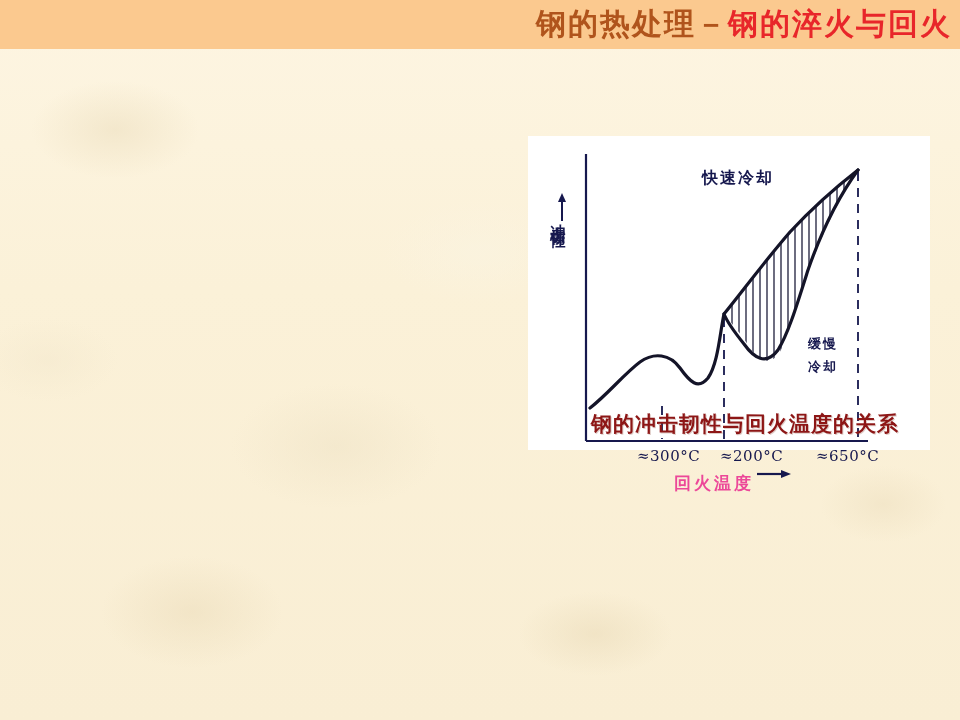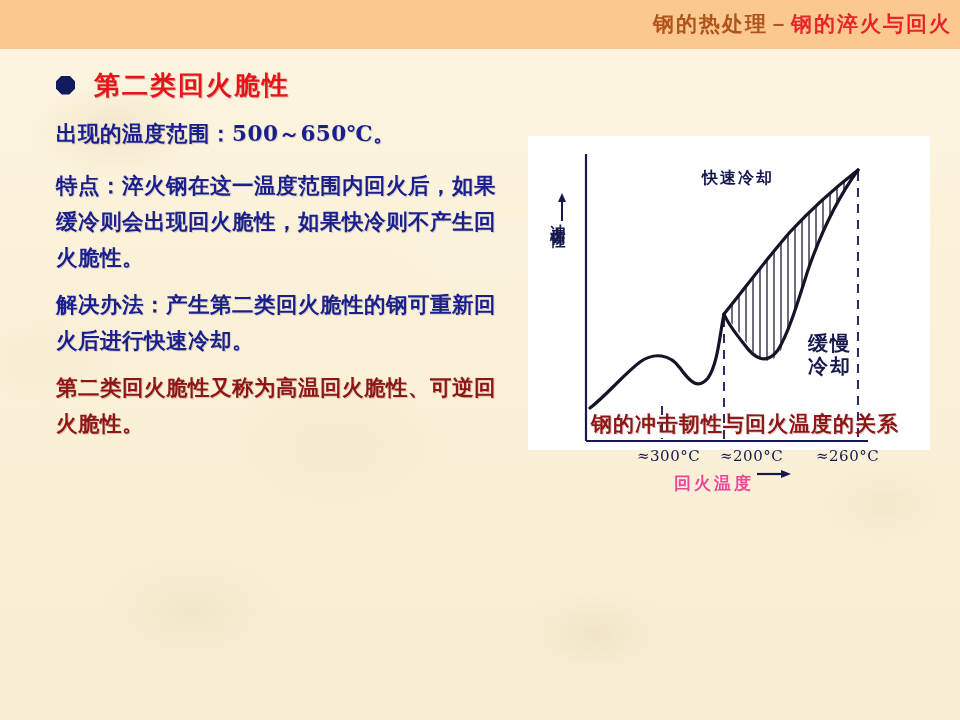--- a/index.html
+++ b/index.html
@@ -39,21 +39,21 @@
     position: absolute;
     left: 0; top: 0;
     width: 960px; height: 49px;
     background: #fbc98f;
   }
   .header-title {
     position: absolute;
     right: 8px;
     top: 5px;
     font-family: "DejaVu Serif", serif;
-    font-size: 21px;
+    font-size: 30px;
     font-weight: bold;
     letter-spacing: 2px;
     white-space: nowrap;
     line-height: 38px;
   }
   .header-title .part-a { color: #b0541c; }
   .header-title .part-b { color: #e8262a; }
 
   
   .content-left {
@@ -142,21 +142,21 @@
     color: #16184e;
     white-space: nowrap;
   }
   .label-fast {
     left: 174px; top: 32px;
     font-size: 16px;
     letter-spacing: 2px;
   }
   .label-slow {
     left: 280px; top: 196px;
-    font-size: 20px;
+    font-size: 13px;
     letter-spacing: 2px;
     line-height: 23px;
     text-align: left;
   }
   .label-ylabel {
     left: 20px; top: 76px;
     font-size: 15px;
     writing-mode: vertical-rl;
     letter-spacing: 3px;
   }
@@ -185,33 +185,20 @@
 <body>
 
 <div id="slide">
 
   <div class="header-band">
     <div class="header-title">
       <span class="part-a">钢的热处理－</span><span class="part-b">钢的淬火与回火</span>
     </div>
   </div>
 
-  <div class="content-left">
-
-    <div class="heading-row">
-      <span class="bullet-marker"></span>
-      <span class="heading-text">第二类回火脆性</span>
-    </div>
-
-    <p class="para blue para-p1">出现的温度范围：500～650℃。</p>
-    <p class="para blue para-p2">特点：淬火钢在这一温度范围内回火后，如果缓冷则会出现回火脆性，如果快冷则不产生回火脆性。</p>
-    <p class="para blue para-p3">解决办法：产生第二类回火脆性的钢可重新回火后进行快速冷却。</p>
-    <p class="para darkred">第二类回火脆性又称为高温回火脆性、可逆回火脆性。</p>
-
-  </div>
 
   <div class="figure-panel">
 
     <div class="figure-plot">
 
       <svg width="402" height="368" viewBox="0 0 402 368">
         <defs>
           <clipPath id="hatchClip">
 
             <path d="
@@ -273,21 +260,21 @@
         <svg width="18" height="30">
           <line x1="9" y1="29" x2="9" y2="6" stroke="#16184e" stroke-width="2"></line>
           <polygon points="9,1 5,10 13,10" fill="#16184e"></polygon>
         </svg>
       </div>
       <div class="chart-label label-ylabel">冲击韧性</div>
 
       
       <div class="axis-tick tick-300">≈300°C</div>
       <div class="axis-tick tick-500">≈200°C</div>
-      <div class="axis-tick tick-650">≈260°C</div>
+      <div class="axis-tick tick-650">≈650°C</div>
 
       
       <div class="label-xaxis">回火温度</div>
       <div style="position:absolute;left:228px;top:330px;">
         <svg width="36" height="14">
           <line x1="1" y1="7" x2="30" y2="7" stroke="#16184e" stroke-width="2.2"></line>
           <polygon points="35,7 25,3 25,11" fill="#16184e"></polygon>
         </svg>
       </div>
 

